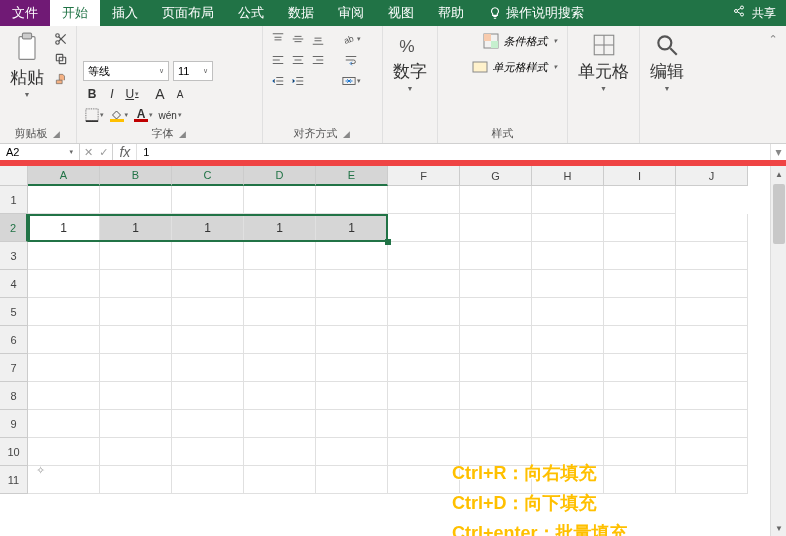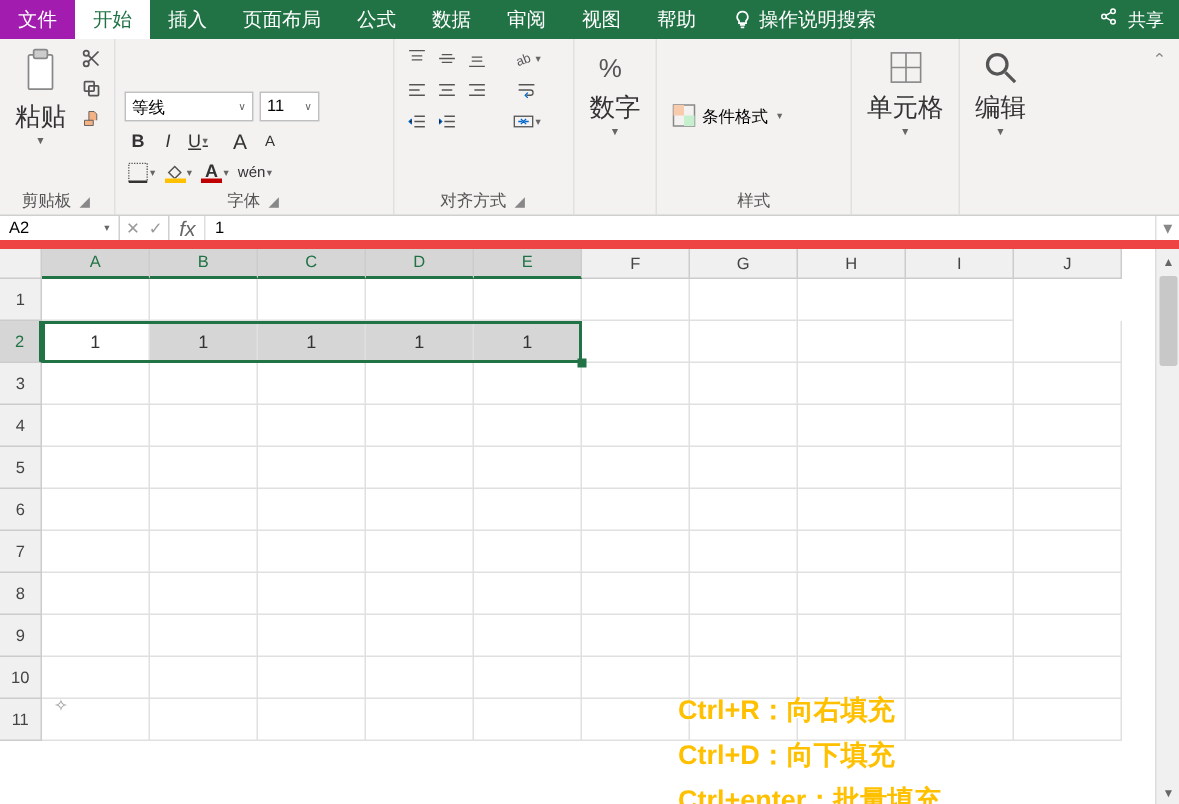--- a/index.html
+++ b/index.html
@@ -1,21 +1,21 @@
 <!DOCTYPE html>
 <html><head>
 <meta charset="utf-8">
 <style>
   * { box-sizing: border-box; margin: 0; padding: 0; }
   body { font-family: "Microsoft YaHei", Arial, sans-serif; font-size: 12px; background: #fff; width: 786px; height: 536px; overflow: hidden; position: relative; }
   
   
   .titlebar { background: #217346; height: 26px; display: flex; align-items: stretch; color: #fff; }
   .title-tab { padding: 0 12px; display: flex; align-items: center; font-size: 13px; cursor: pointer; }
-  .title-tab.file { background: #a21caf; }
+  .title-tab.file { background: #701a75; }
   .title-tab.active { background: #fff; color: #217346; }
   .title-right { margin-left: auto; display: flex; align-items: center; padding-right: 10px; gap: 8px; font-size: 12px; }
   .bulb-icon { width: 14px; height: 14px; display: inline-block; }
 
   
   .ribbon { background: #f3f2f1; height: 118px; border-bottom: 1px solid #d0d0d0; display: flex; }
   .group { border-right: 1px solid #e0e0e0; display: flex; flex-direction: column; padding: 4px 6px 2px 6px; position: relative; }
   .group-body { flex: 1; display: flex; align-items: flex-start; gap: 4px; }
   .group-label { font-size: 11px; color: #555; text-align: center; margin-top: 2px; display: flex; justify-content: center; align-items: center; gap: 4px; }
   .group-label-launcher { width: 10px; height: 10px; font-size: 9px; color: #888; cursor: pointer; }
@@ -326,28 +326,35 @@
             <text x="2" y="18" font-size="16" fill="#555">%</text>
           </svg>
         <span class="lbl">数字</span>
         <span class="arrow-down">▼</span>
       </div>
     </div>
     <div class="group-label">&nbsp;</div>
   </div>
 
   <div class="group" style="min-width:130px;">
-    <div class="group-body" style="flex-direction:row;align-items:center;">
+    <div class="group-body" style="flex-direction:column;align-items:flex-end;font-style:italic;">
       <div class="style-item">
         <svg viewBox="0 0 16 16">
             <rect x="1" y="1" width="14" height="14" fill="none" stroke="#888"></rect>
             <rect x="1" y="1" width="7" height="7" fill="#f8cbad"></rect>
             <rect x="8" y="8" width="7" height="7" fill="#c6efce"></rect>
           </svg>
         <span>条件格式</span>
+          <span class="small-arrow" style="margin-left:2px;">▾</span>
+      </div>
+      <div class="style-item">
+        <svg viewBox="0 0 16 16">
+            <rect x="1" y="3" width="14" height="10" fill="#fff2cc" stroke="#888"></rect>
+          </svg>
+        <span>单元格样式</span>
           <span class="small-arrow" style="margin-left:2px;">▾</span>
       </div>
     </div>
     <div class="group-label">
         <span>样式</span>
       </div>
   </div>
 
   <div class="group" style="min-width:58px;">
     <div class="group-body">

